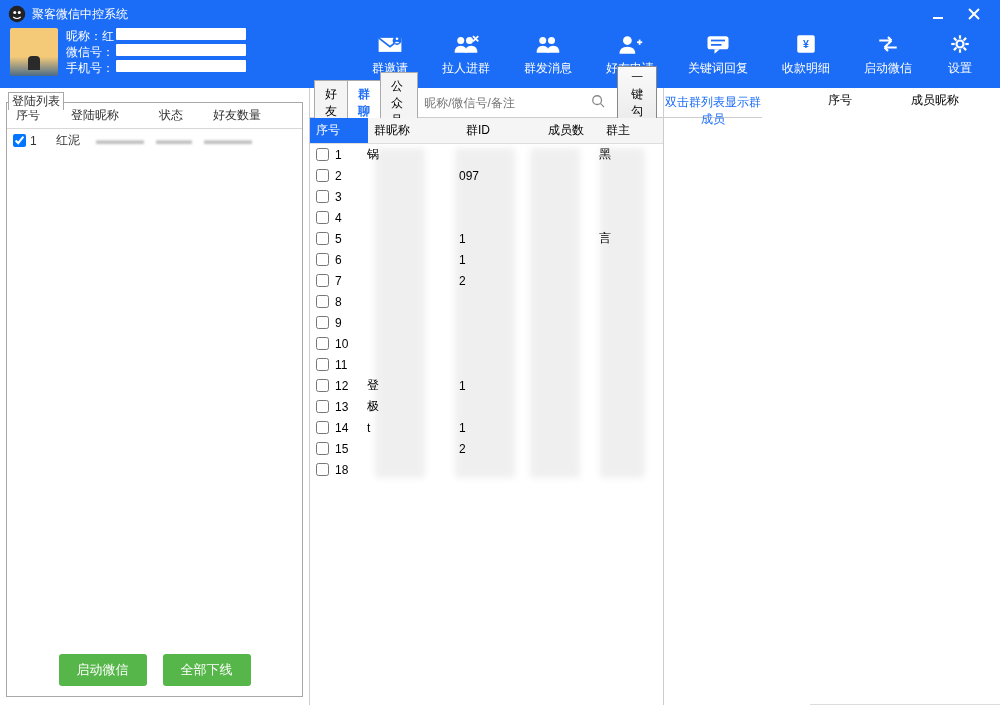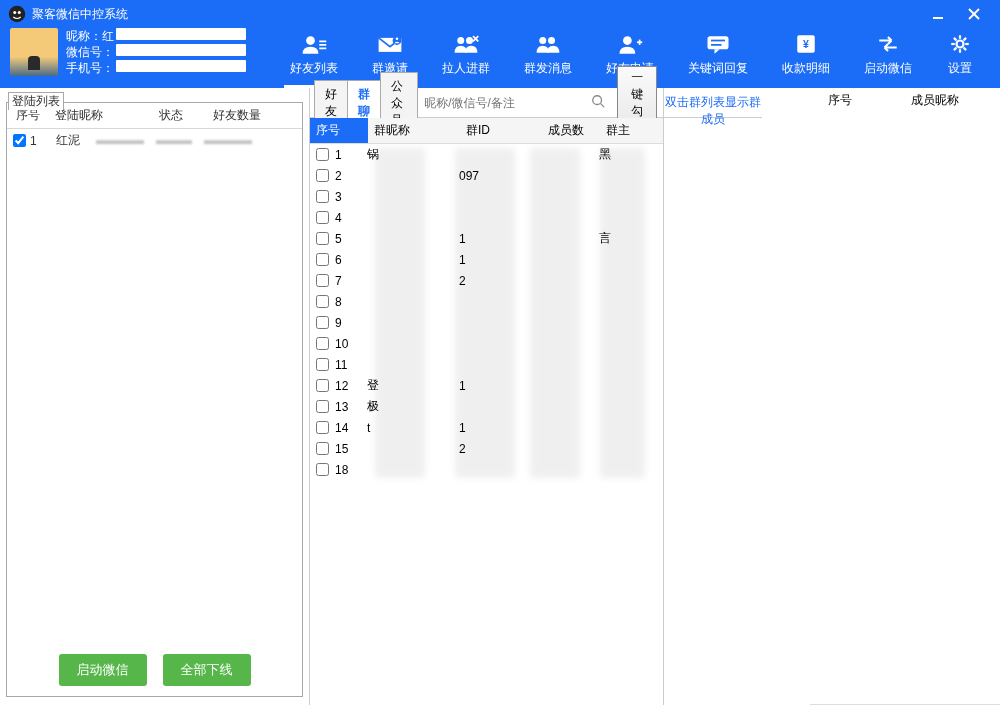--- a/index.html
+++ b/index.html
@@ -25,21 +25,21 @@
 .nav-item svg { width: 28px; height: 24px; }
 
 .main { display: flex; height: calc(705px - 88px); }
 
 .left-pane { width: 310px; border-right: 1px solid #ccc; display: flex; flex-direction: column; padding: 6px 6px 8px; }
 .legend { font-size: 12px; color: #333; position: relative; top: -2px; background: #fff; width: fit-content; padding: 0 3px; z-index: 2; border: 1px solid #a8a8a8; border-bottom: none; margin-left: 2px; }
 .left-body { border: 1px solid #a8a8a8; margin-top: -10px; flex: 1; display: flex; flex-direction: column; }
 .left-head { display: flex; font-size: 12px; color: #333; border-bottom: 1px solid #d8d8d8; }
 .left-head div { padding: 4px 6px; }
 .col-seq { width: 42px; text-align: center; }
-.col-nick { width: 92px; }
+.col-nick { width: 92px; text-align: center; }
 .col-state { width: 60px; text-align: center; }
 .col-count { width: 72px; text-align: center; }
 .left-row { display: flex; font-size: 12px; color: #333; padding: 3px 0; align-items: center; }
 .left-row input[type=checkbox] { margin-left: 6px; margin-right: 4px; }
 .left-row .blurtxt { color: #bfbfbf; filter: blur(1px); }
 .left-buttons { display: flex; gap: 16px; justify-content: center; padding: 8px 0 10px; align-items: flex-end; }
 .green-btn { background: #56b649; color: #fff; border: none; padding: 7px 18px; font-size: 13px; border-radius: 3px; cursor: pointer; }
 
 .mid-pane { width: 354px; border-right: 1px solid #ccc; display: flex; flex-direction: column; }
 .tabrow { display: flex; align-items: center; border-bottom: 1px solid #ccc; height: 30px; font-size: 12px; }
@@ -112,30 +112,20 @@
     <div class="row">
         <span>微信号：</span>
         <span class="redact"></span>
       </div>
     <div class="row">
         <span>手机号：</span>
         <span class="redact"></span>
       </div>
   </div>
   <div class="navbar">
-    <div class="nav-item active">
-      <svg viewBox="0 0 32 24">
-          <circle cx="12" cy="8" r="5" fill="#fff"></circle>
-          <path d="M3 23 Q3 15 12 15 Q21 15 21 23 Z" fill="#fff"></path>
-          <rect x="22" y="8" width="8" height="2" fill="#fff"></rect>
-          <rect x="22" y="12" width="8" height="2" fill="#fff"></rect>
-          <rect x="22" y="16" width="8" height="2" fill="#fff"></rect>
-        </svg>
-      <span>好友列表</span>
-    </div>
     <div class="nav-item">
       <svg viewBox="0 0 32 24">
           <rect x="3" y="5" width="26" height="16" fill="#fff"></rect>
           <path d="M3 5 L16 15 L29 5" stroke="#1b6cf6" stroke-width="2" fill="none"></path>
           <circle cx="24" cy="8" r="5" fill="#1b6cf6"></circle>
           <circle cx="24" cy="6" r="1.5" fill="#fff"></circle>
           <path d="M21 11 Q24 8 27 11" fill="#fff"></path>
         </svg>
       <span>群邀请</span>
     </div>

